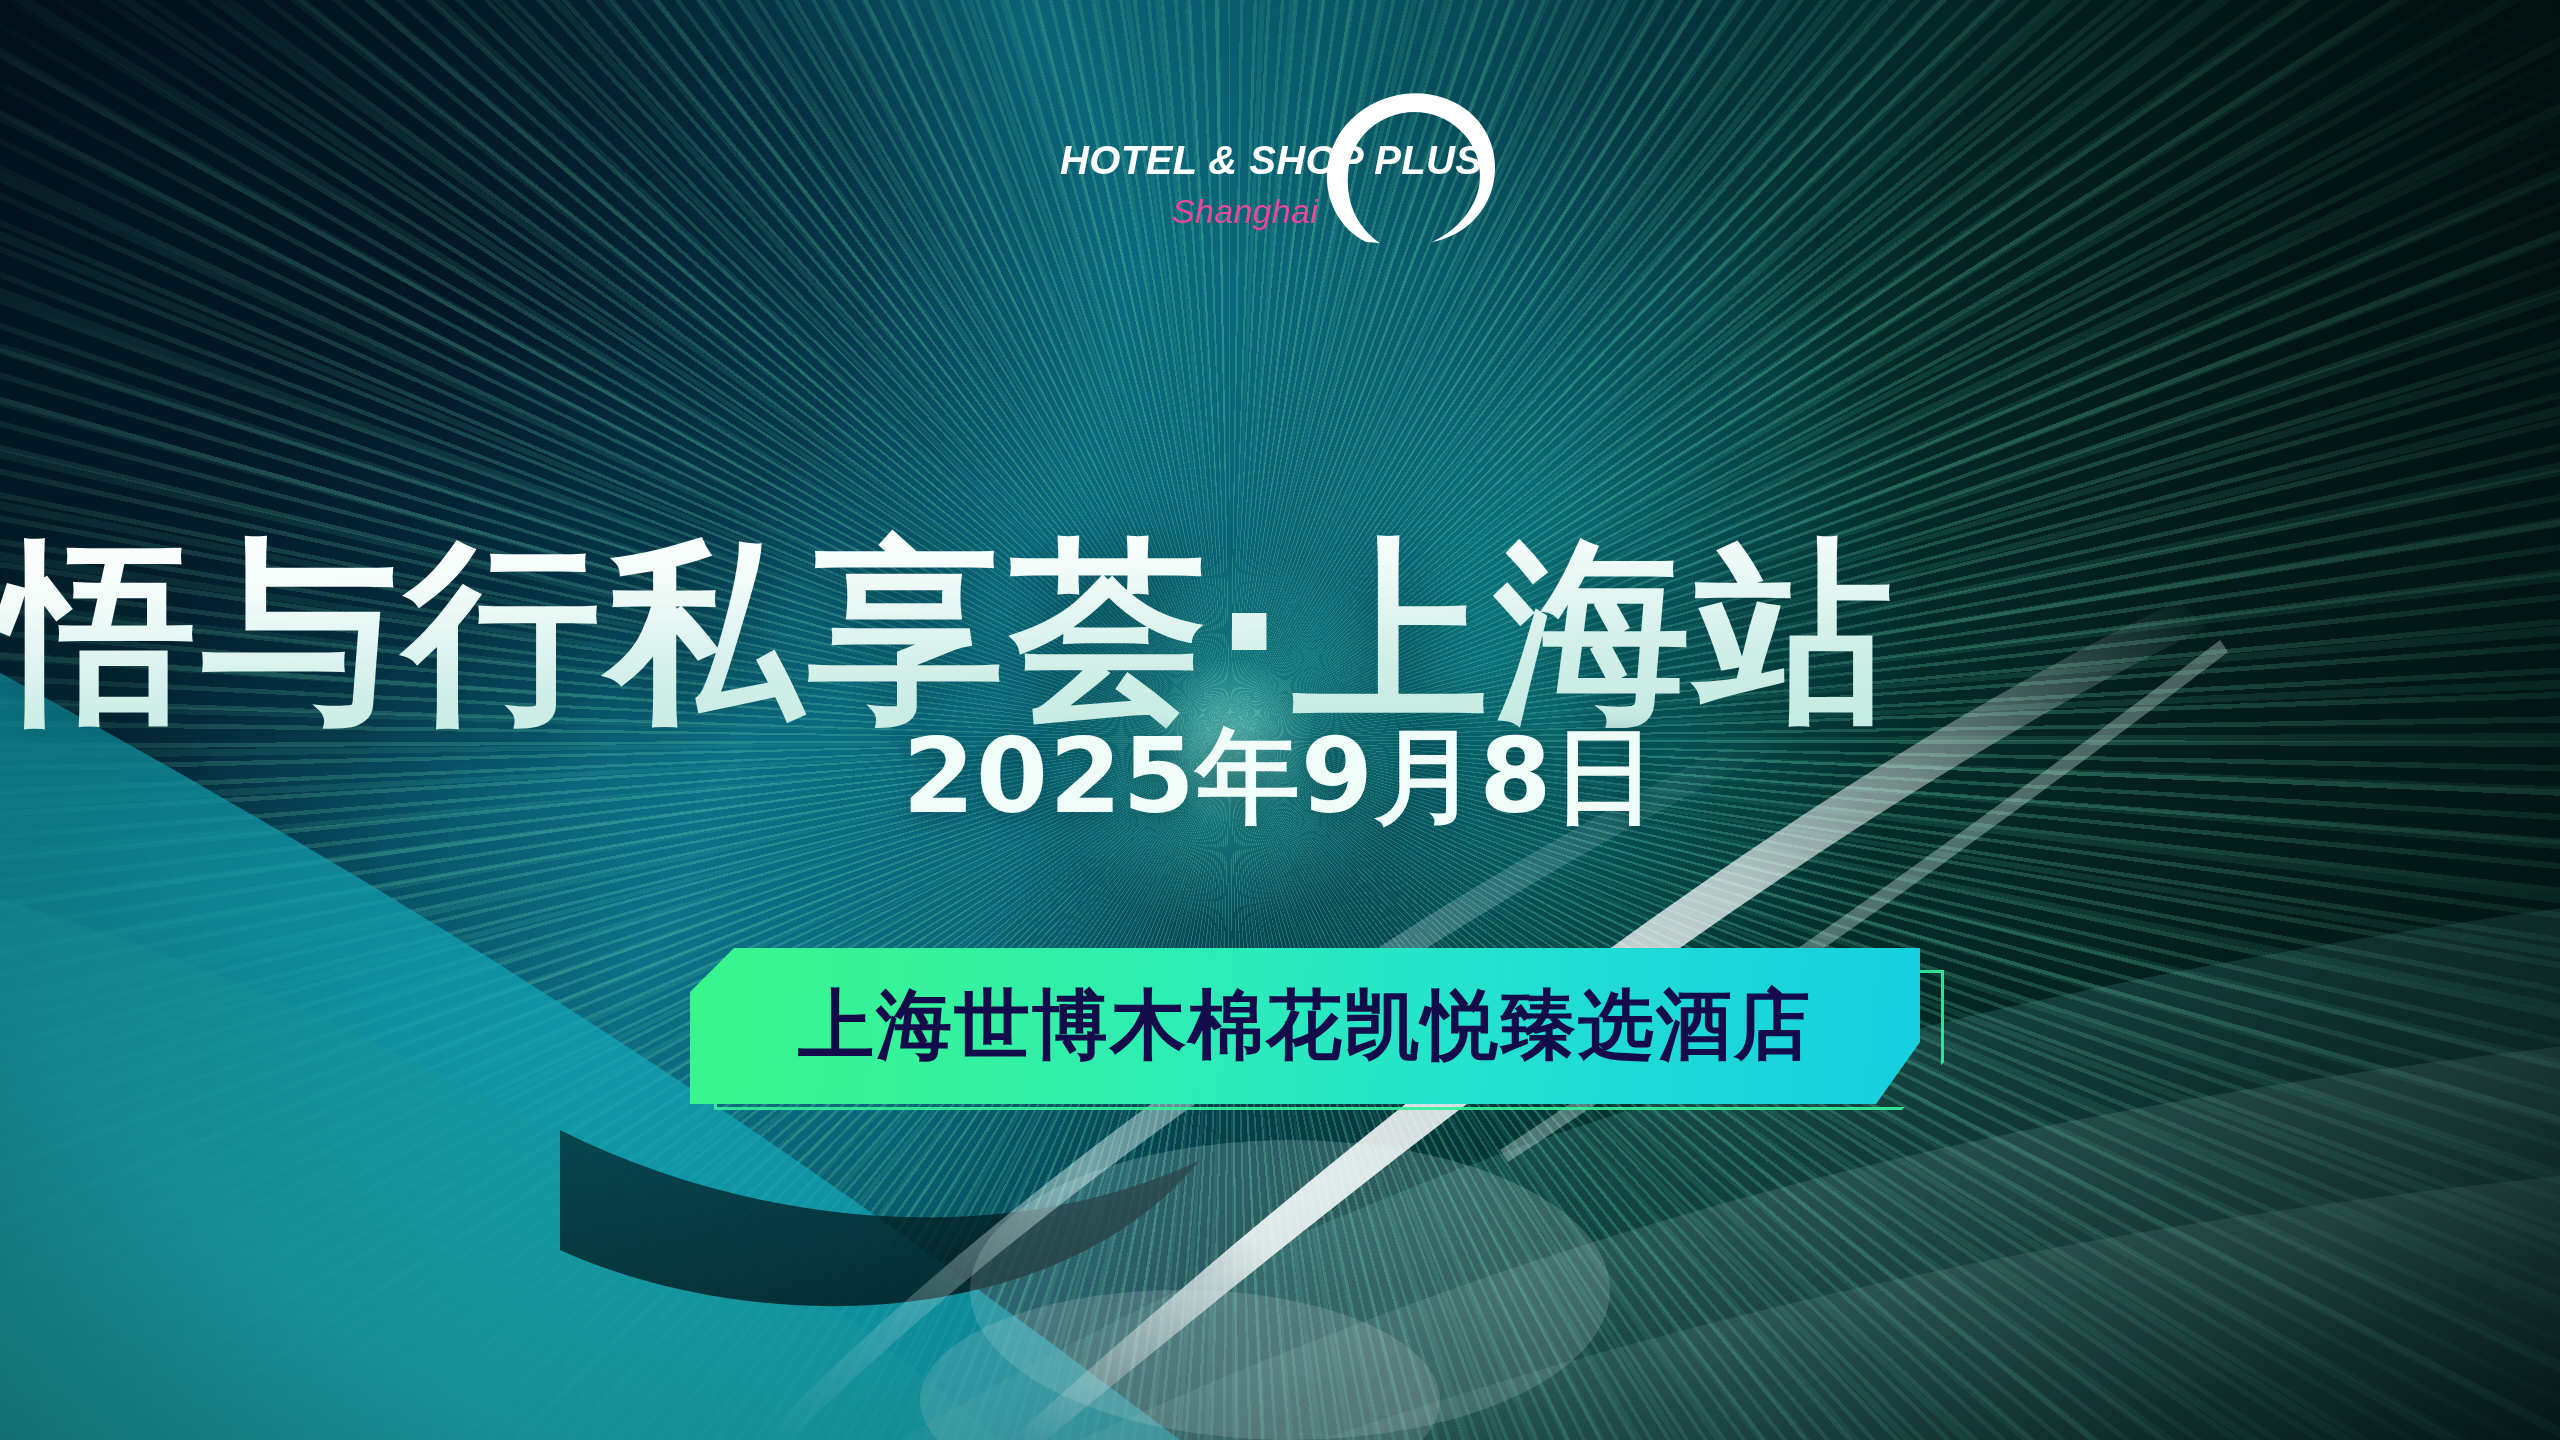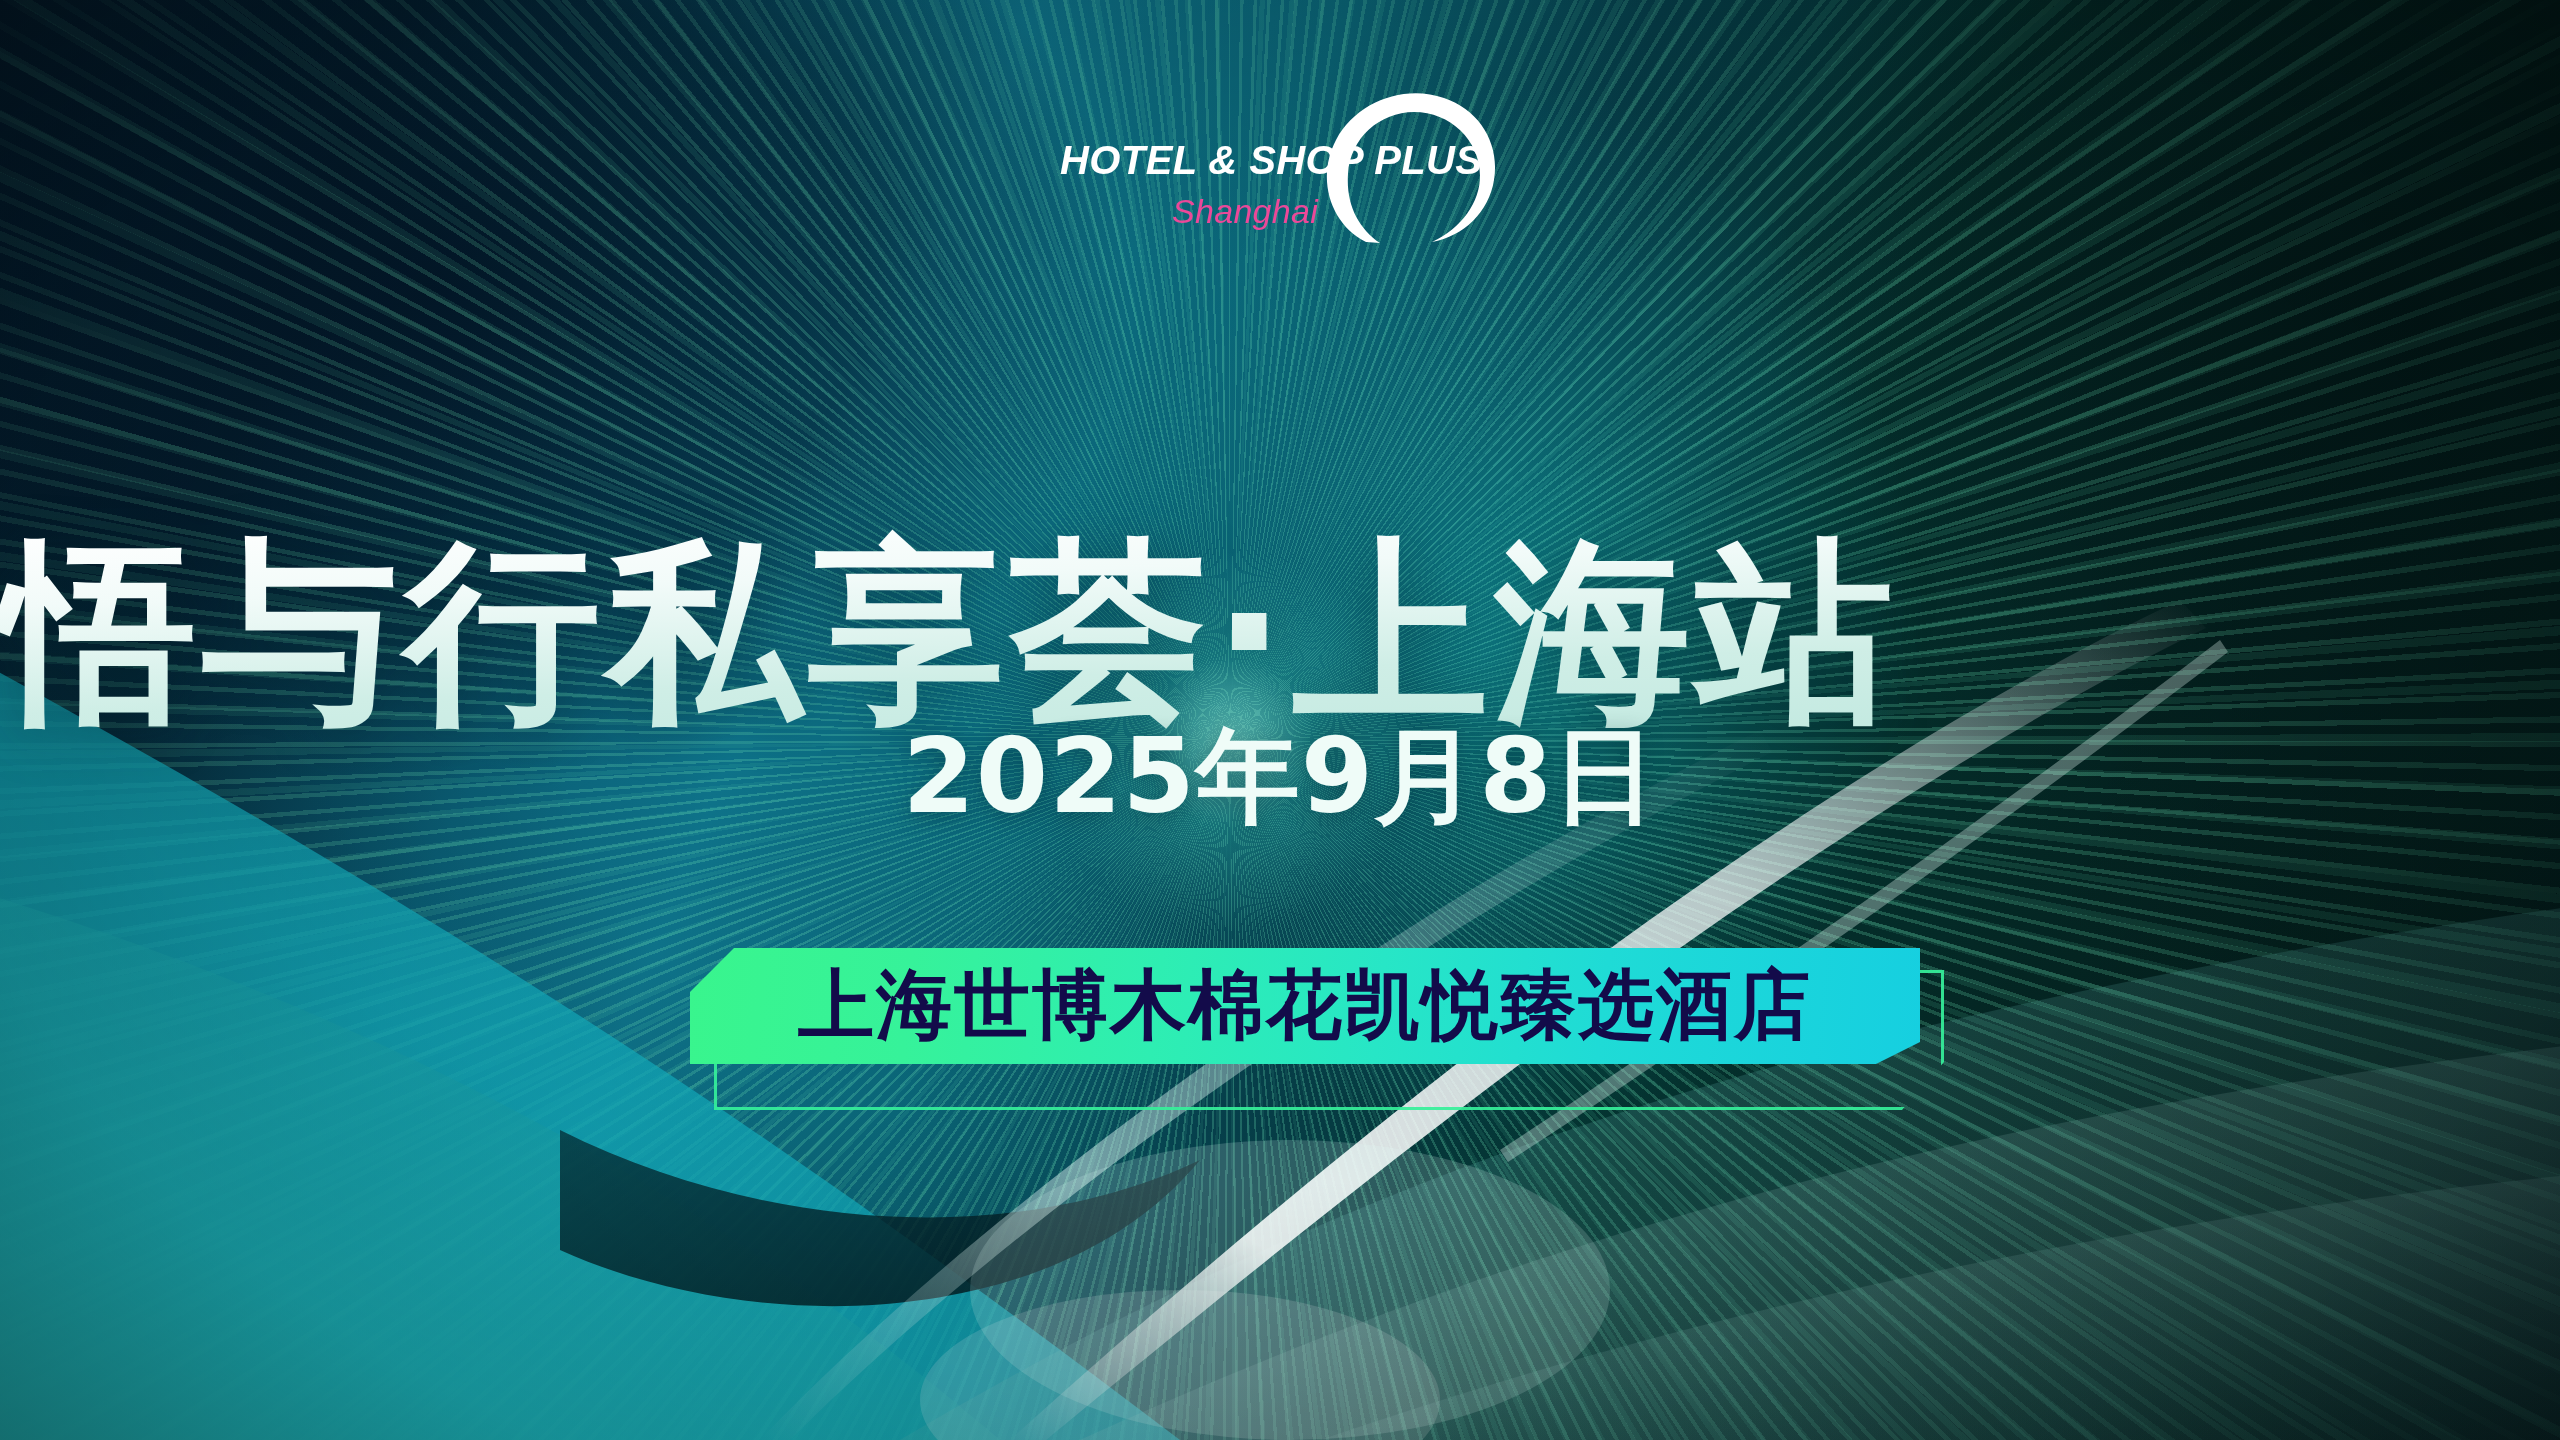--- a/index.html
+++ b/index.html
@@ -150,21 +150,21 @@
     position:absolute;
     left:24px; top:22px;
     width:1230px; height:140px;
     border:3px solid #35f09a;
     opacity:.92;
     clip-path:polygon(42px 0,100% 0,100% 92px,1188px 100%,0 100%,0 42px);
   }
   .venue-badge{
     position:absolute;
     left:0; top:0;
-    width:1230px; height:116px;
+    width:1230px; height:156px;
     background:linear-gradient(96deg,
       #39f58d 0%, #36f29a 18%, #2eeeb2 38%,
       #27e6c6 56%, #1fdbd6 74%, #16cfe0 100%);
     clip-path:polygon(44px 0,100% 0,100% 94px,1186px 100%,0 100%,0 44px);
     display:flex;
     align-items:center;
     justify-content:center;
     overflow:hidden;
   }
   .venue-text{

